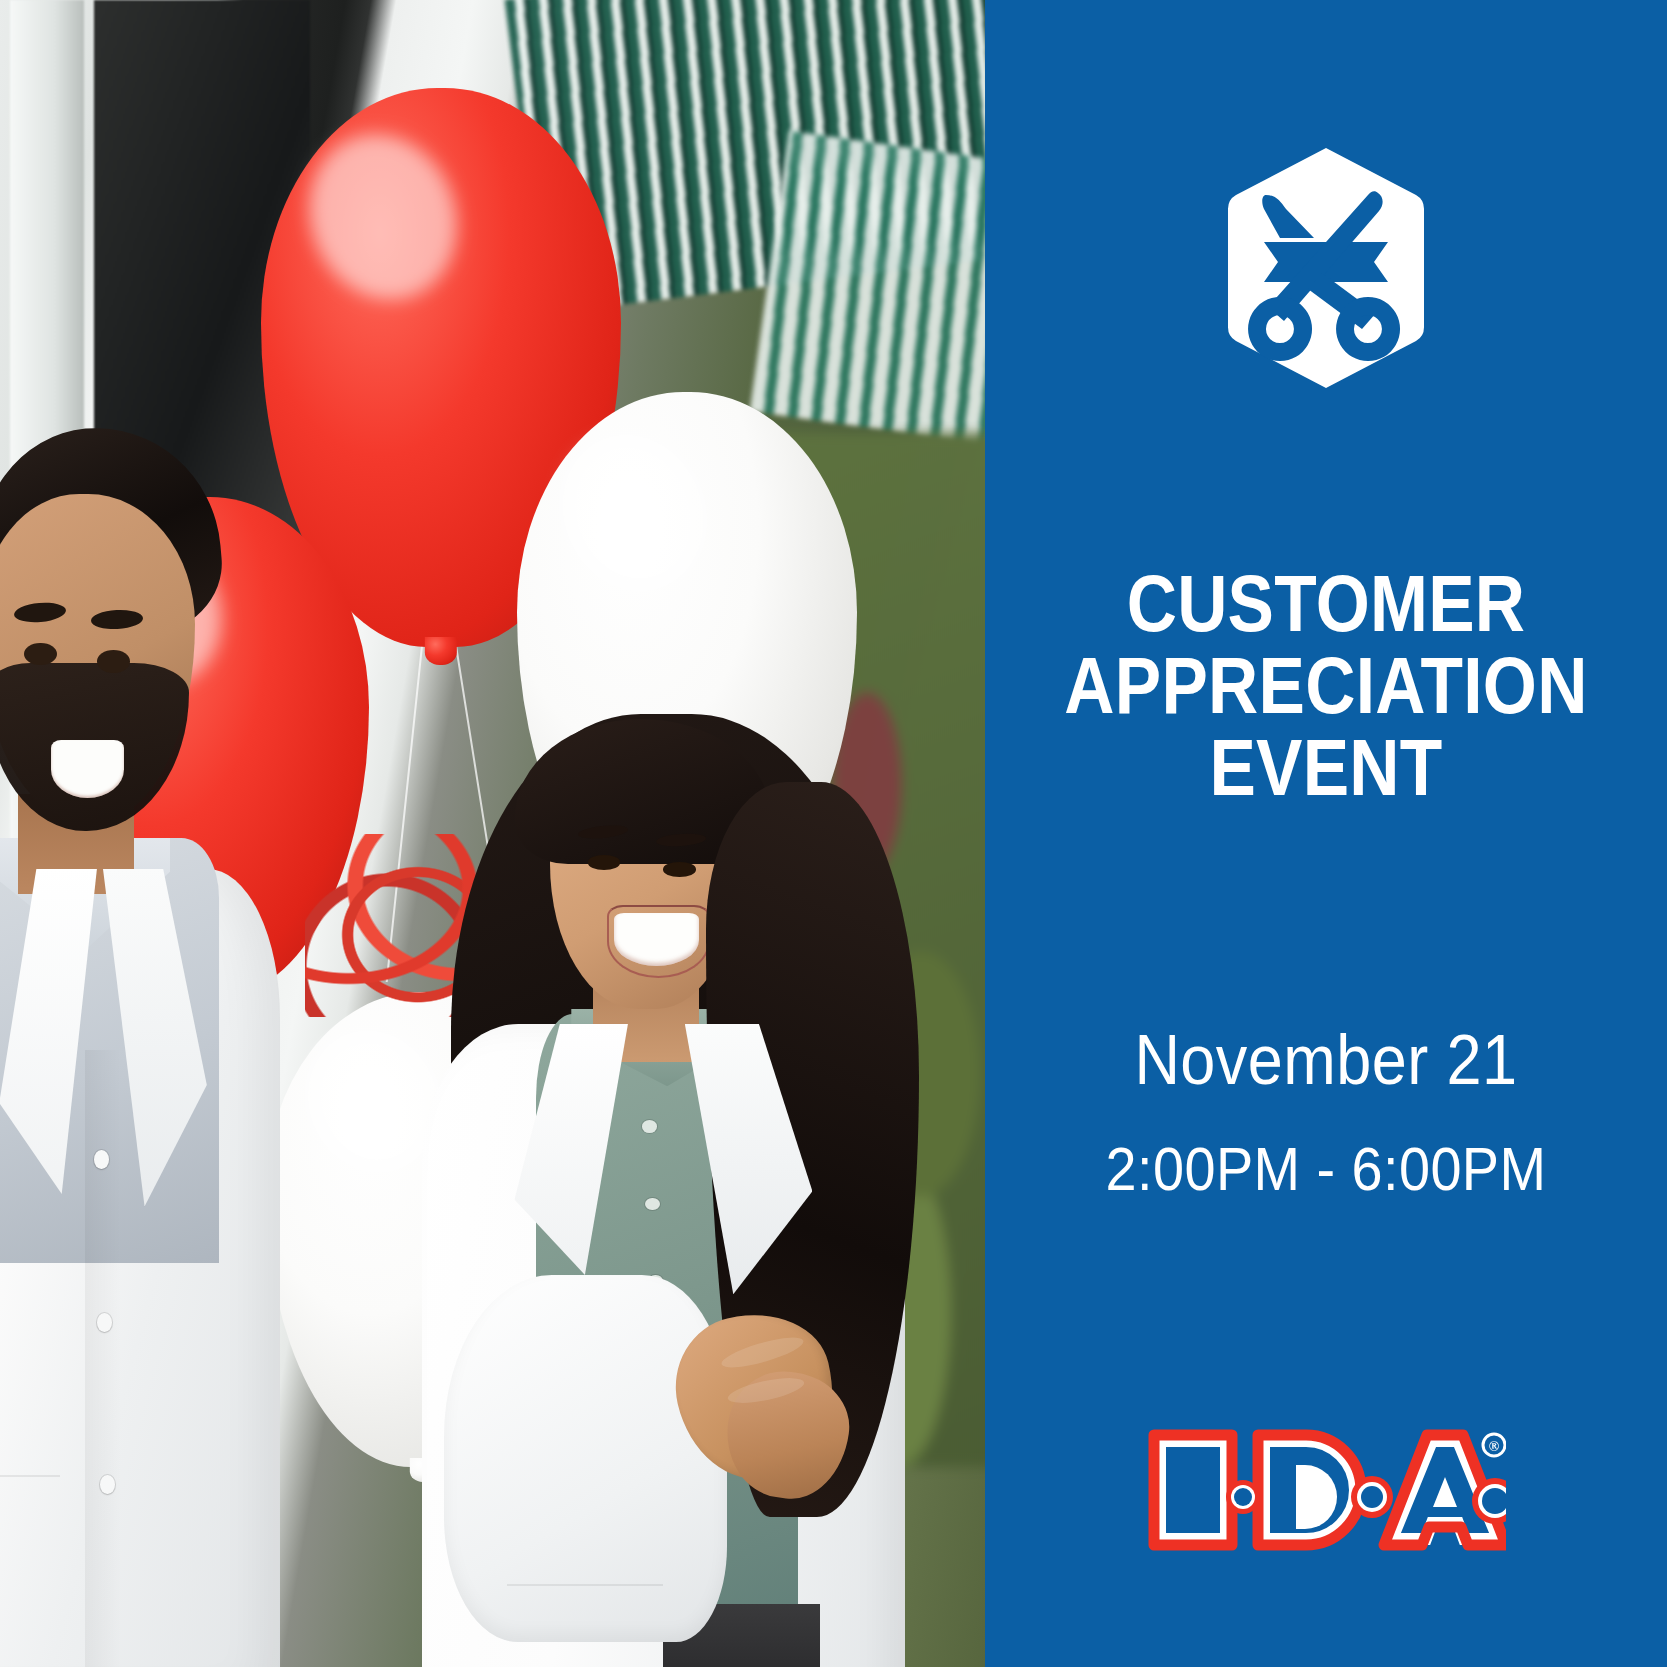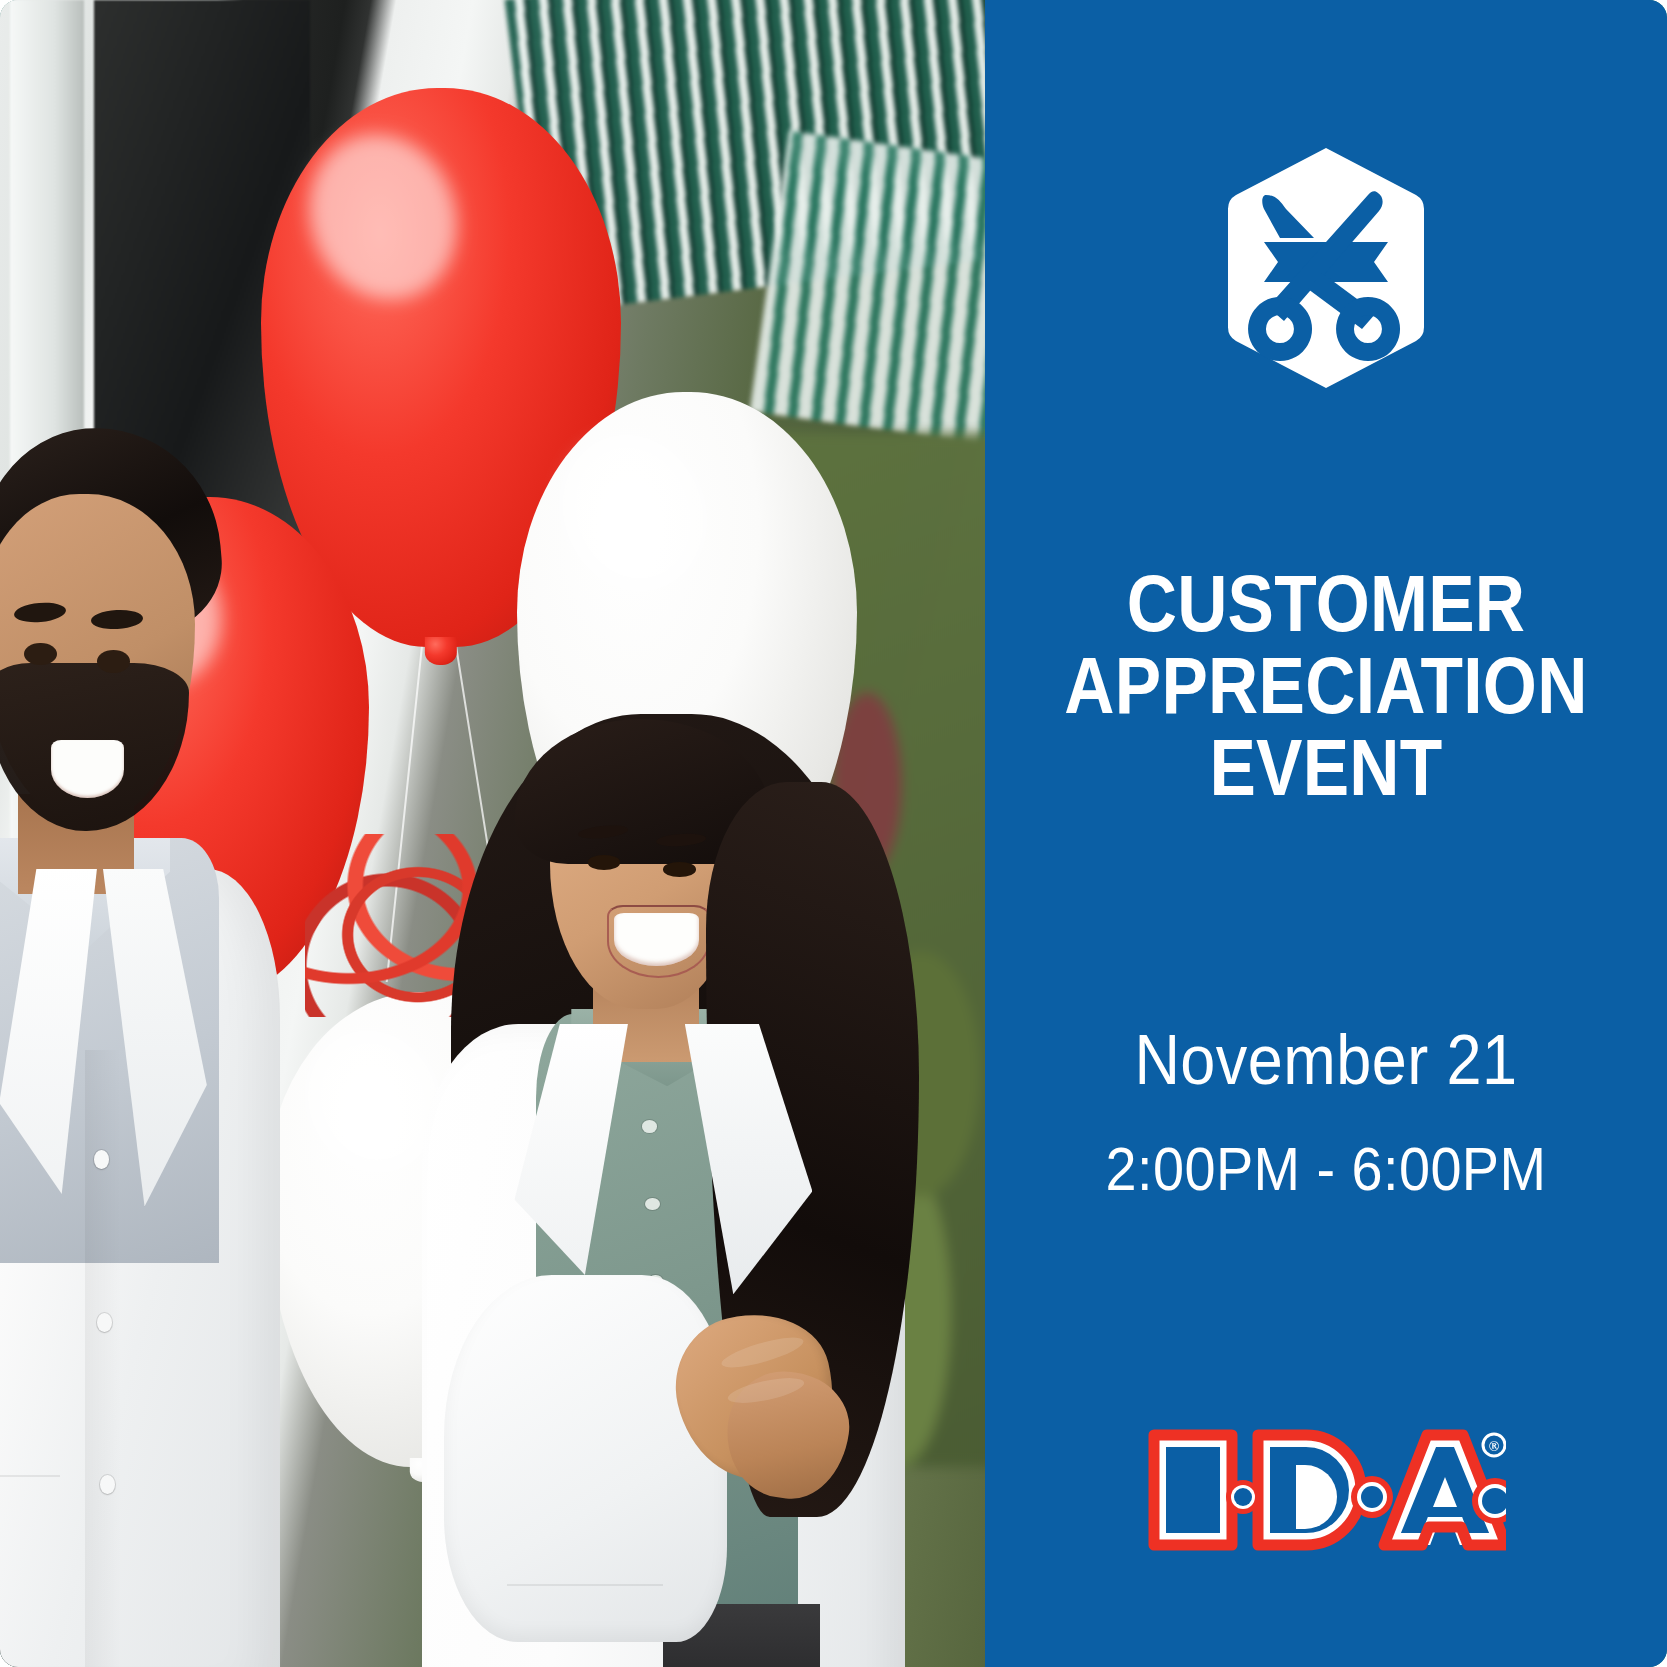--- a/index.html
+++ b/index.html
@@ -180,21 +180,21 @@
      color:#ffffff;transform:scaleX(.90);transform-origin:center top;}
   #event-date{font-size:70px;font-weight:400;line-height:1.04;letter-spacing:.5px;}
   #event-time{font-size:62px;font-weight:400;line-height:1.04;margin-top:40px;letter-spacing:.5px;}
 
   #logo-wrap{position:absolute;left:0;right:0;top:1415px;display:flex;justify-content:center;}
   #logo-wrap svg{display:block;}
 </style>
 </head>
 <body>
 
-<div id="poster" style="background: #0f766e; border-radius: 18px;">
+<div id="poster" style="background: #0f766e;">
 
   <div id="photo">
     <div class="bg-wall"></div>
     <div class="pillar"></div>
     <div class="darkdoor"></div>
     <div class="awning"></div>
     <div class="awning2"></div>
     <div class="foliage"></div>
     <div class="grnlight"></div>
 

